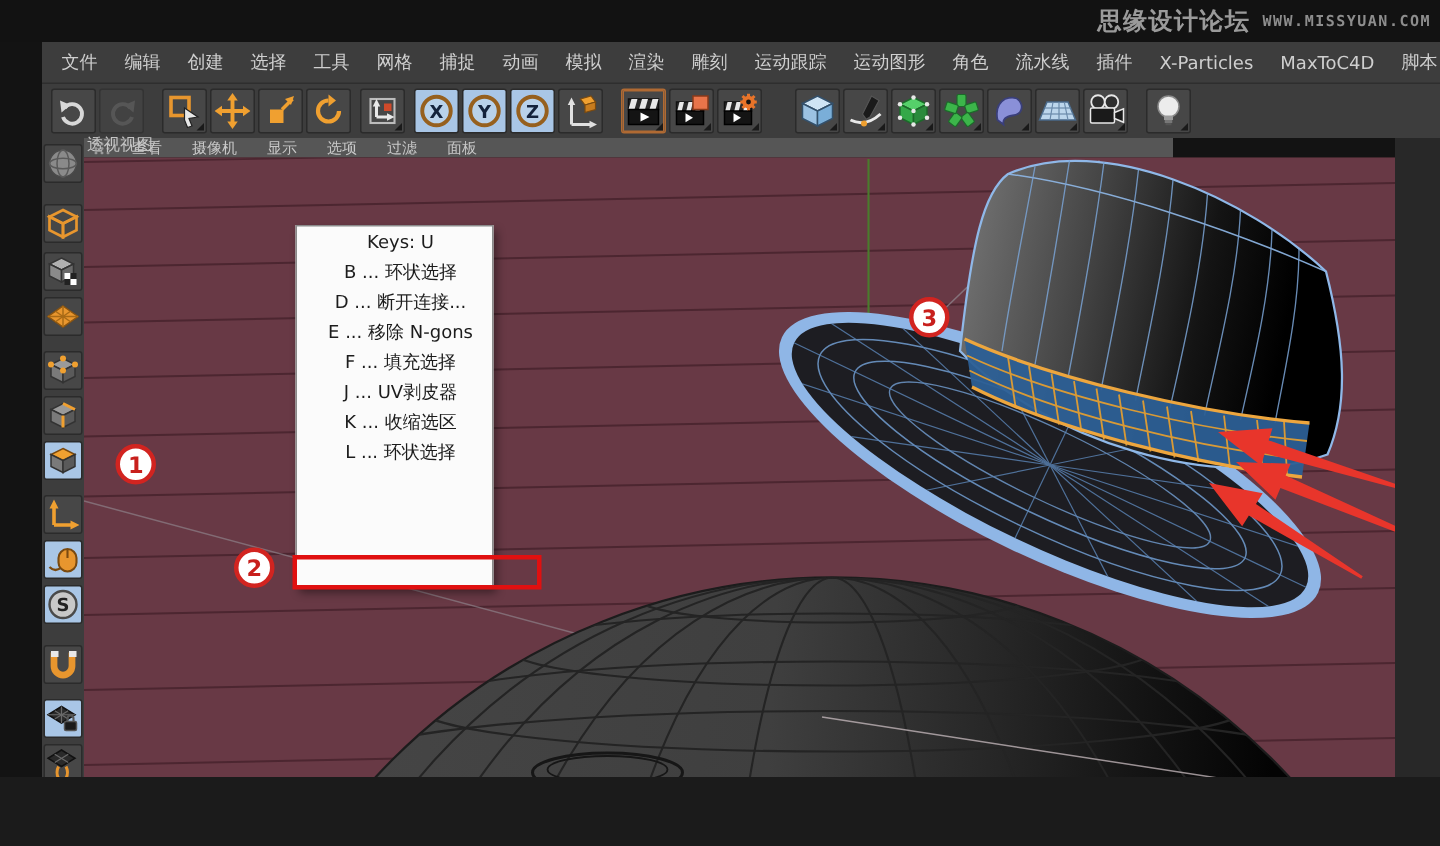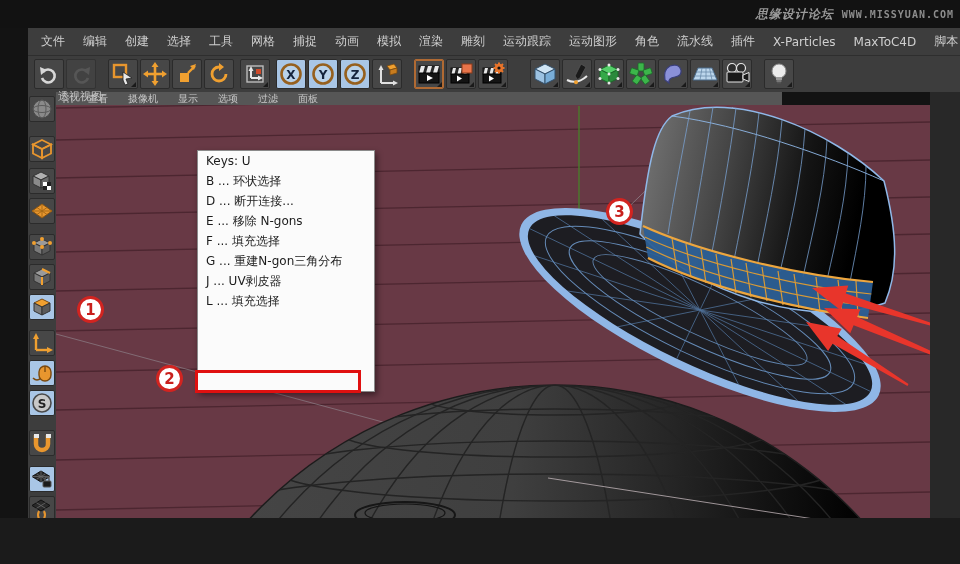--- a/index.html
+++ b/index.html
@@ -3,22 +3,22 @@
 <meta charset="utf-8">
 <style>
   html,body{margin:0;padding:0;background:#000;}
   *{box-sizing:border-box;}
   .root{position:relative;width:960px;height:564px;background:#131313;overflow:hidden;
         font-family:"DejaVu Sans","Liberation Sans",sans-serif;}
 
   
   .top-strip{position:absolute;left:0;top:0;width:960px;height:28px;background:#121212;
              display:flex;align-items:center;justify-content:flex-end;padding-right:6px;}
-  .wm-name{color:#9a9a9a;font-size:12px;font-weight:bold;letter-spacing:1px;margin-right:8px;
-           font-family:"DejaVu Sans Mono","Liberation Mono",monospace;font-style:italic;}
+  .wm-name{color:#9a9a9a;font-size:16px;font-weight:bold;letter-spacing:1px;margin-right:8px;
+           font-family:"DejaVu Sans Mono","Liberation Mono",monospace;}
   .wm-url{color:#8d8d8d;font-size:10px;font-weight:bold;letter-spacing:1px;
           font-family:"DejaVu Sans Mono","Liberation Mono",monospace;}
 
   
   .menubar{position:absolute;left:28px;top:28px;width:932px;height:28px;background:#3d3d3d;
            display:flex;align-items:center;padding-left:4px;border-bottom:1px solid #2e2e2e;}
   .menu-item{color:#cfcfcf;font-size:12px;padding:0 9px;white-space:nowrap;cursor:default;}
 
   
   .toolbar{position:absolute;left:28px;top:56px;width:932px;height:36px;background:#3d3d3d;
@@ -44,22 +44,22 @@
               display:flex;align-items:center;padding-left:4px;}
   .vp-menu-item{color:#c8c8c8;font-size:10px;padding:0 10px;white-space:nowrap;}
   .viewport{position:absolute;left:56px;top:105px;width:874px;height:413px;background:#683945;overflow:hidden;}
   .vp-label{position:absolute;left:58px;top:89px;color:#c4c4c4;font-size:11px;z-index:5;}
 
   .right-strip{position:absolute;left:930px;top:92px;width:30px;height:426px;background:#282828;}
   .bottom-strip{position:absolute;left:0;top:518px;width:960px;height:46px;background:#1b1b1b;}
   .left-col{position:absolute;left:0;top:0;width:28px;height:564px;background:#131313;}
 
   
-  .popup{position:absolute;left:197px;top:150px;width:178px;height:242px;background:#fbfbfb;
-         border:1px solid #8a8a8a;z-index:20;box-shadow:2px 3px 6px rgba(0,0,0,.45);}
+  .popup{position:absolute;left:197px;top:150px;width:132px;height:242px;background:#fbfbfb;
+         border:1px solid #8a8a8a;z-index:20;box-shadow:2px 3px 6px rgba(0,0,0,.45);text-align:center;}
   .popup-row{height:20px;line-height:20px;padding-left:8px;font-size:12px;color:#1c1c1c;white-space:nowrap;}
   .popup-hl{position:absolute;left:-3px;top:219px;width:166px;height:23px;
             border:3px solid #e01010;z-index:22;}
 
   
   .num-circle{position:absolute;width:27px;height:27px;border-radius:50%;background:#fff;
               border:3px solid #d22420;color:#c81f1c;font-size:15px;font-weight:bold;
               display:flex;align-items:center;justify-content:center;z-index:30;}
 </style>
 </head>
@@ -598,23 +598,23 @@
   <div class="vp-label">透视视图</div>
   <div class="right-strip"></div>
   <div class="bottom-strip"></div>
 
   <div class="popup">
     <div class="popup-row">Keys: U</div>
     <div class="popup-row">B ... 环状选择</div>
     <div class="popup-row">D ... 断开连接...</div>
     <div class="popup-row">E ... 移除 N-gons</div>
     <div class="popup-row">F ... 填充选择</div>
-    <div class="popup-row">G ... 重建N-gon三角分布</div>
     <div class="popup-row">J ... UV剥皮器</div>
-    <div class="popup-row">L ... 填充选择</div>
+    <div class="popup-row">K ... 收缩选区</div>
+    <div class="popup-row">L ... 环状选择</div>
     <div class="popup-hl"></div>
   </div>
 
   <div class="num-circle" style="left:77px;top:296px">1</div>
   <div class="num-circle" style="left:156px;top:365px">2</div>
   <div class="num-circle" style="left:606px;top:198px">3</div>
 
 </div>
 
 </body></html>

